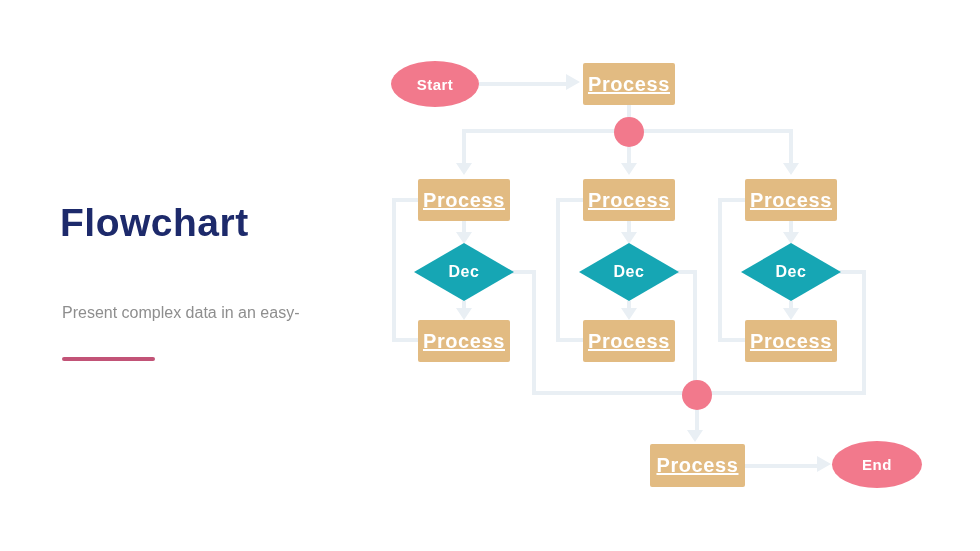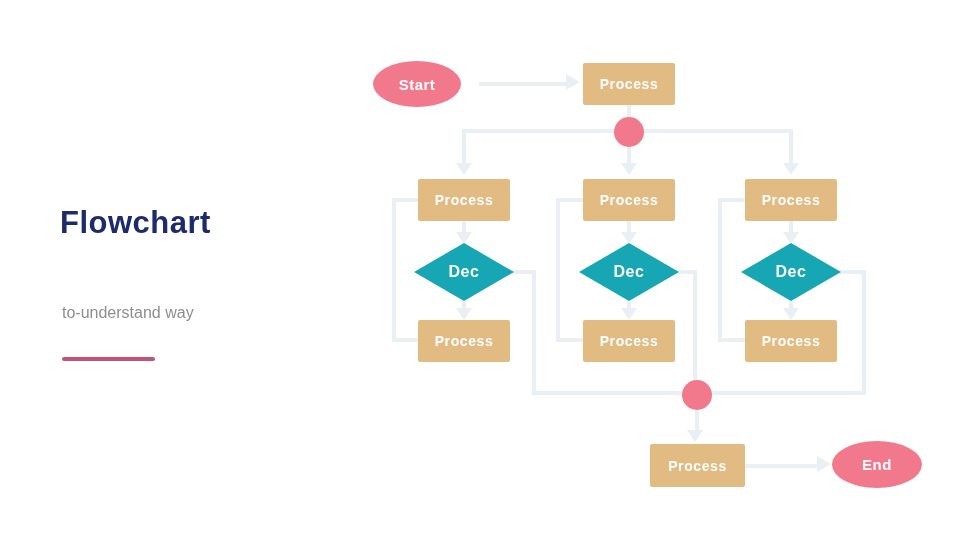--- a/index.html
+++ b/index.html
@@ -3,39 +3,39 @@
 <meta charset="utf-8">
 <style>
   html,body{margin:0;padding:0;background:#ffffff;}
   .slide{
     position:relative;width:980px;height:551px;background:#ffffff;
     font-family:"Liberation Sans",sans-serif;overflow:hidden;
   }
   
   .title{
     position:absolute;left:60px;top:198px;margin:0;
-    font-size:31px;font-weight:bold;color:#1D2A6B;line-height:50px;letter-spacing:.5px;
+    font-size:39px;font-weight:bold;color:#1D2A6B;line-height:50px;letter-spacing:.5px;
   }
   .title span{display:block;}
   .subtitle{
     position:absolute;left:62px;top:302px;margin:0;
     font-size:16px;color:#8E8E8E;line-height:22px;font-weight:normal;
   }
   .subtitle span{display:block;}
   .divider{position:absolute;left:62px;top:357px;width:93px;height:4px;background:#C25377;border-radius:2px;}
   
   .ellipse{
     position:absolute;background:#F2798C;border-radius:50%;z-index:2;
     display:flex;align-items:center;justify-content:center;
     color:#fff;font-weight:bold;font-size:15px;letter-spacing:.5px;
   }
   .pbox{
     position:absolute;width:92px;height:42px;background:#E2BB82;border-radius:2px;z-index:2;
     display:flex;align-items:center;justify-content:center;
-    color:#fff;font-weight:bold;font-size:14px;letter-spacing:.6px;
+    color:#fff;font-weight:bold;font-size:20px;letter-spacing:.6px;text-decoration:underline;
   }
   .diamond{
     position:absolute;width:100px;height:58px;background:#16A6B4;z-index:2;
     clip-path:polygon(50% 0,100% 50%,50% 100%,0 50%);
     display:flex;align-items:center;justify-content:center;
     color:#fff;font-weight:bold;font-size:16px;letter-spacing:.5px;
   }
   .dot{position:absolute;width:30px;height:30px;background:#F2798C;border-radius:50%;z-index:3;}
   
   .ln{position:absolute;background:#E9EFF4;z-index:1;}
@@ -46,21 +46,21 @@
 </head>
 <body>
 
 <div class="slide">
 
   <div>
     <h1 class="title">
       <span>Flowchart</span>
     </h1>
     <p class="subtitle">
-      <span>to-understand way</span>
+      <span>Present complex data in an easy-</span>
     </p>
     <div class="divider"></div>
   </div>
 
   <div>
 
     <div class="ln" style="left:479px;top:82px;width:89px;height:4px;"></div>
     <div class="ah right" style="left:566px;top:74px;"></div>
 
     <div class="ln" style="left:627px;top:105px;width:4px;height:26px;"></div>
@@ -111,21 +111,21 @@
     <div class="ln" style="left:862px;top:270px;width:4px;height:125px;"></div>
 
     <div class="ln" style="left:532px;top:391px;width:334px;height:4px;"></div>
 
     <div class="ln" style="left:695px;top:408px;width:4px;height:24px;"></div>
     <div class="ah down" style="left:687px;top:430px;"></div>
 
     <div class="ln" style="left:745px;top:464px;width:74px;height:4px;"></div>
     <div class="ah right" style="left:817px;top:456px;"></div>
 
-    <div class="ellipse" style="left:373px;top:61px;width:88px;height:46px;">Start</div>
+    <div class="ellipse" style="left:391px;top:61px;width:88px;height:46px;">Start</div>
     <div class="pbox" style="left:583px;top:63px;">Process</div>
 
     <div class="dot" style="left:614px;top:117px;"></div>
 
     <div class="pbox" style="left:418px;top:179px;">Process</div>
     <div class="diamond" style="left:414px;top:243px;">Dec</div>
     <div class="pbox" style="left:418px;top:320px;">Process</div>
 
     <div class="pbox" style="left:583px;top:179px;">Process</div>
     <div class="diamond" style="left:579px;top:243px;">Dec</div>

